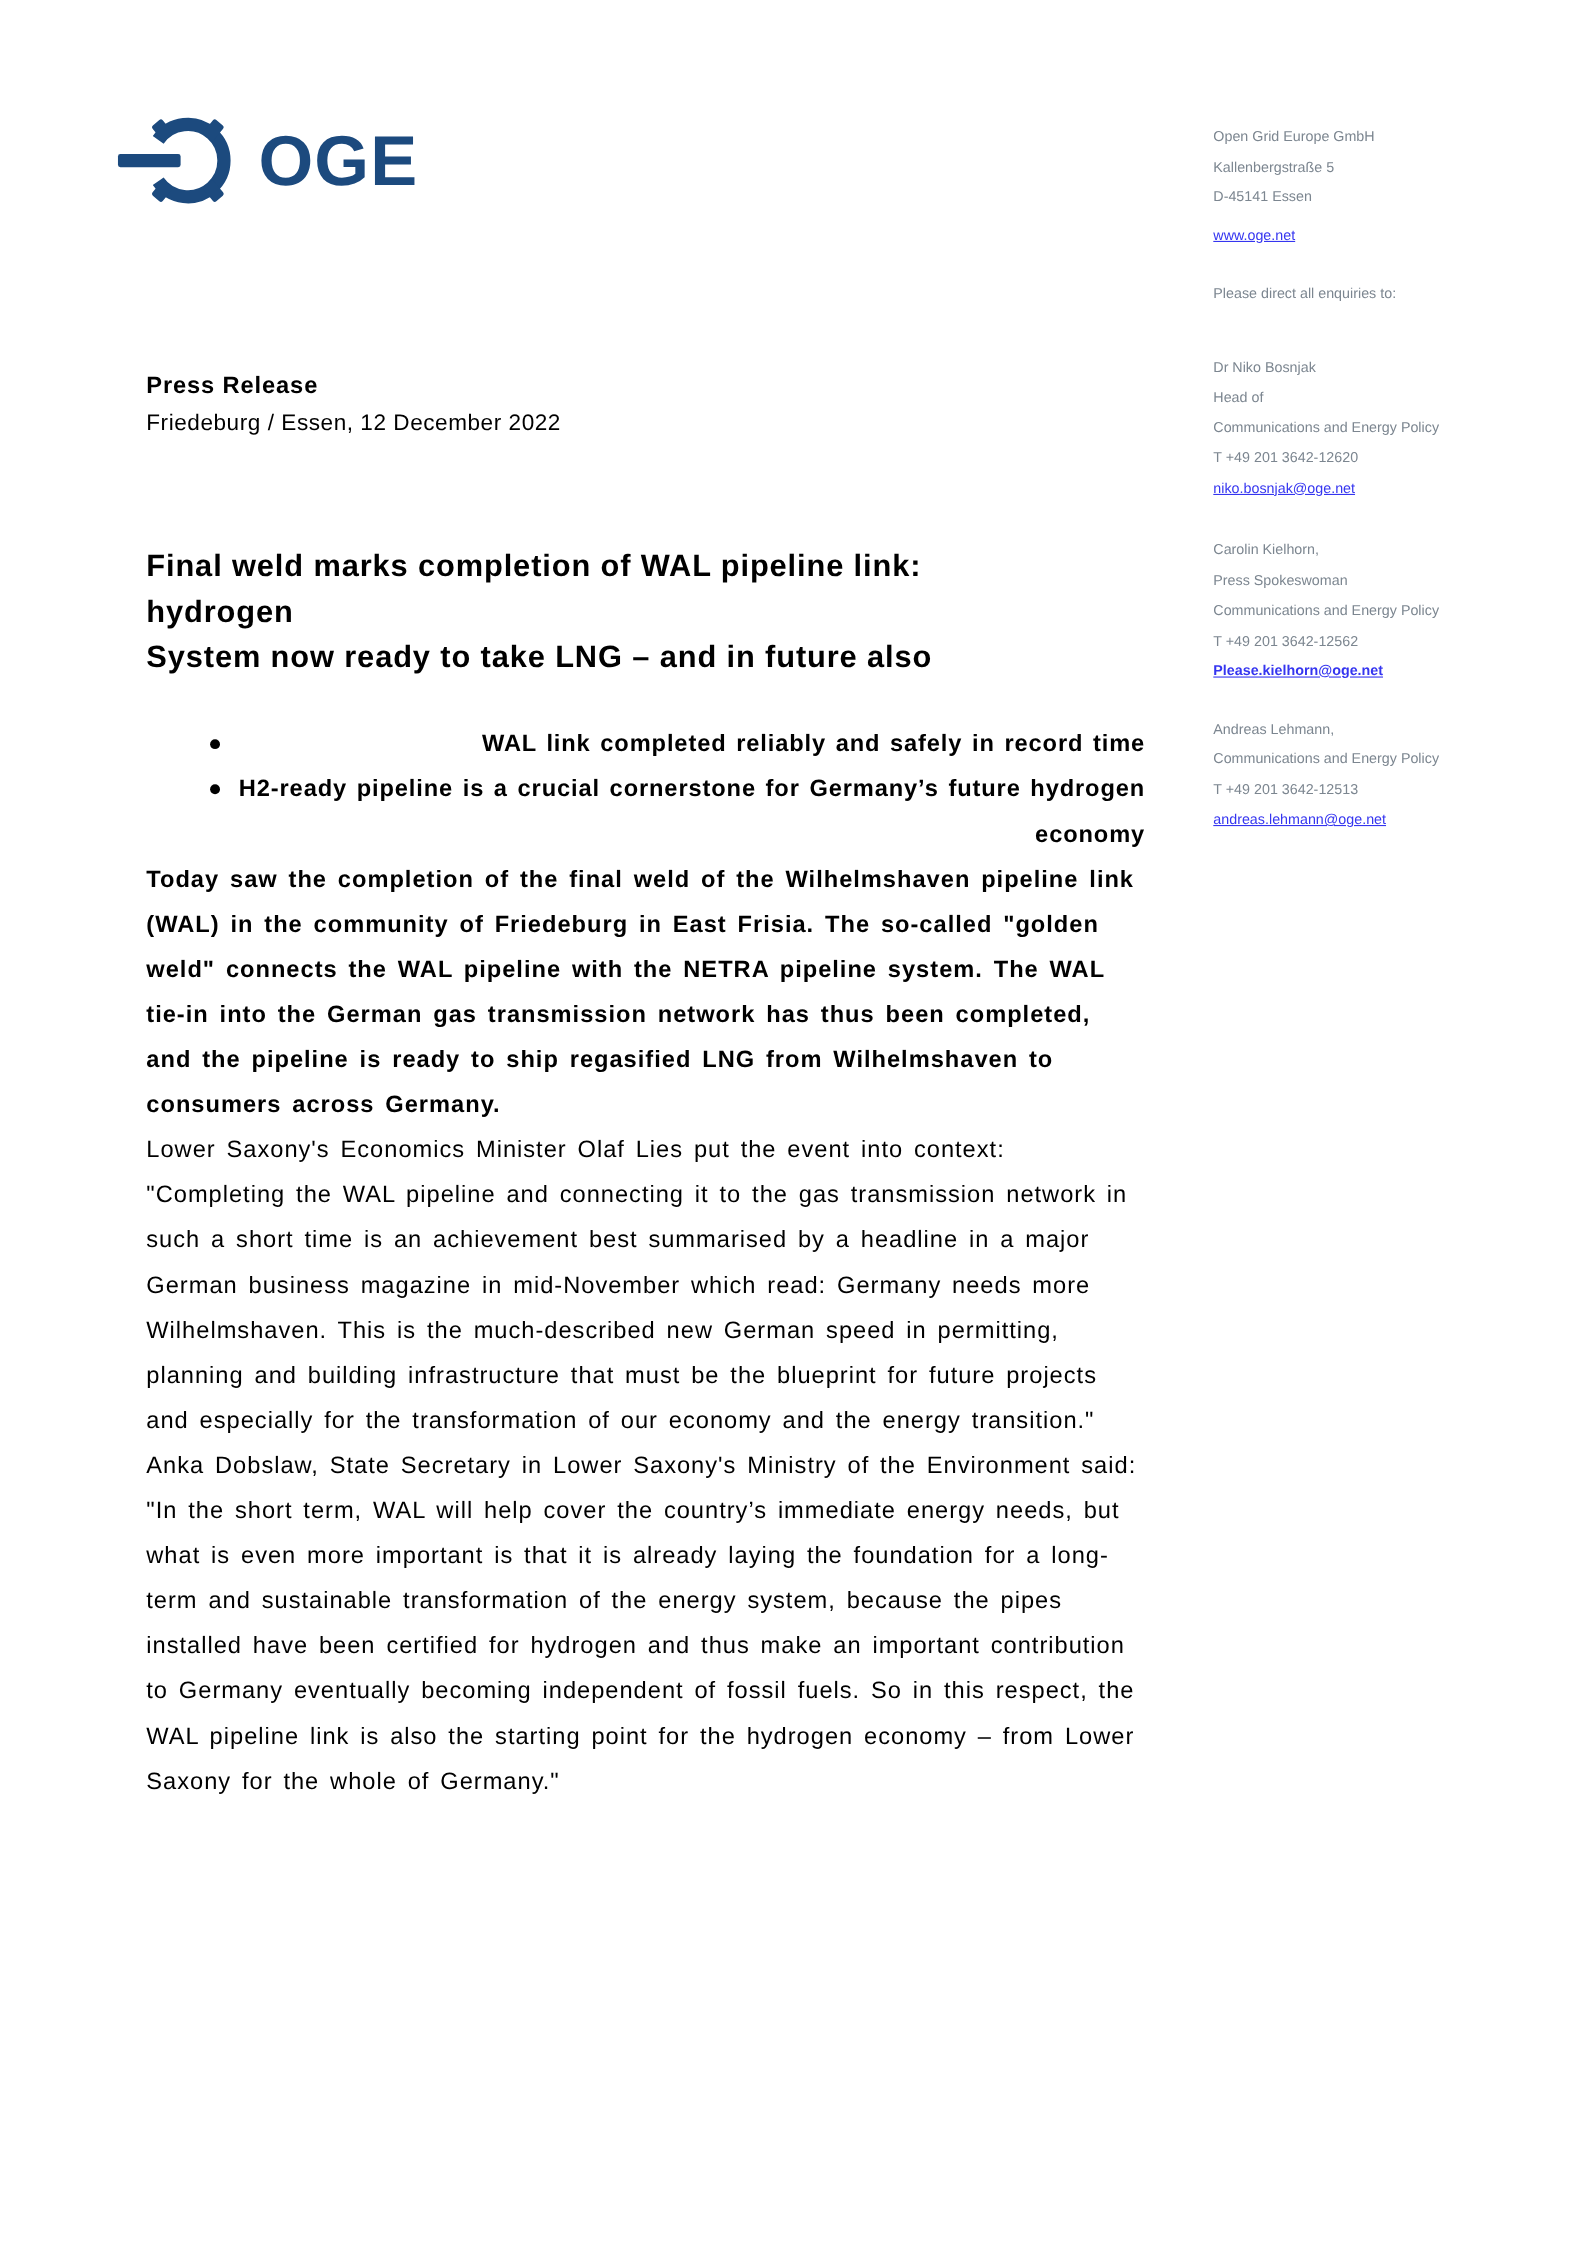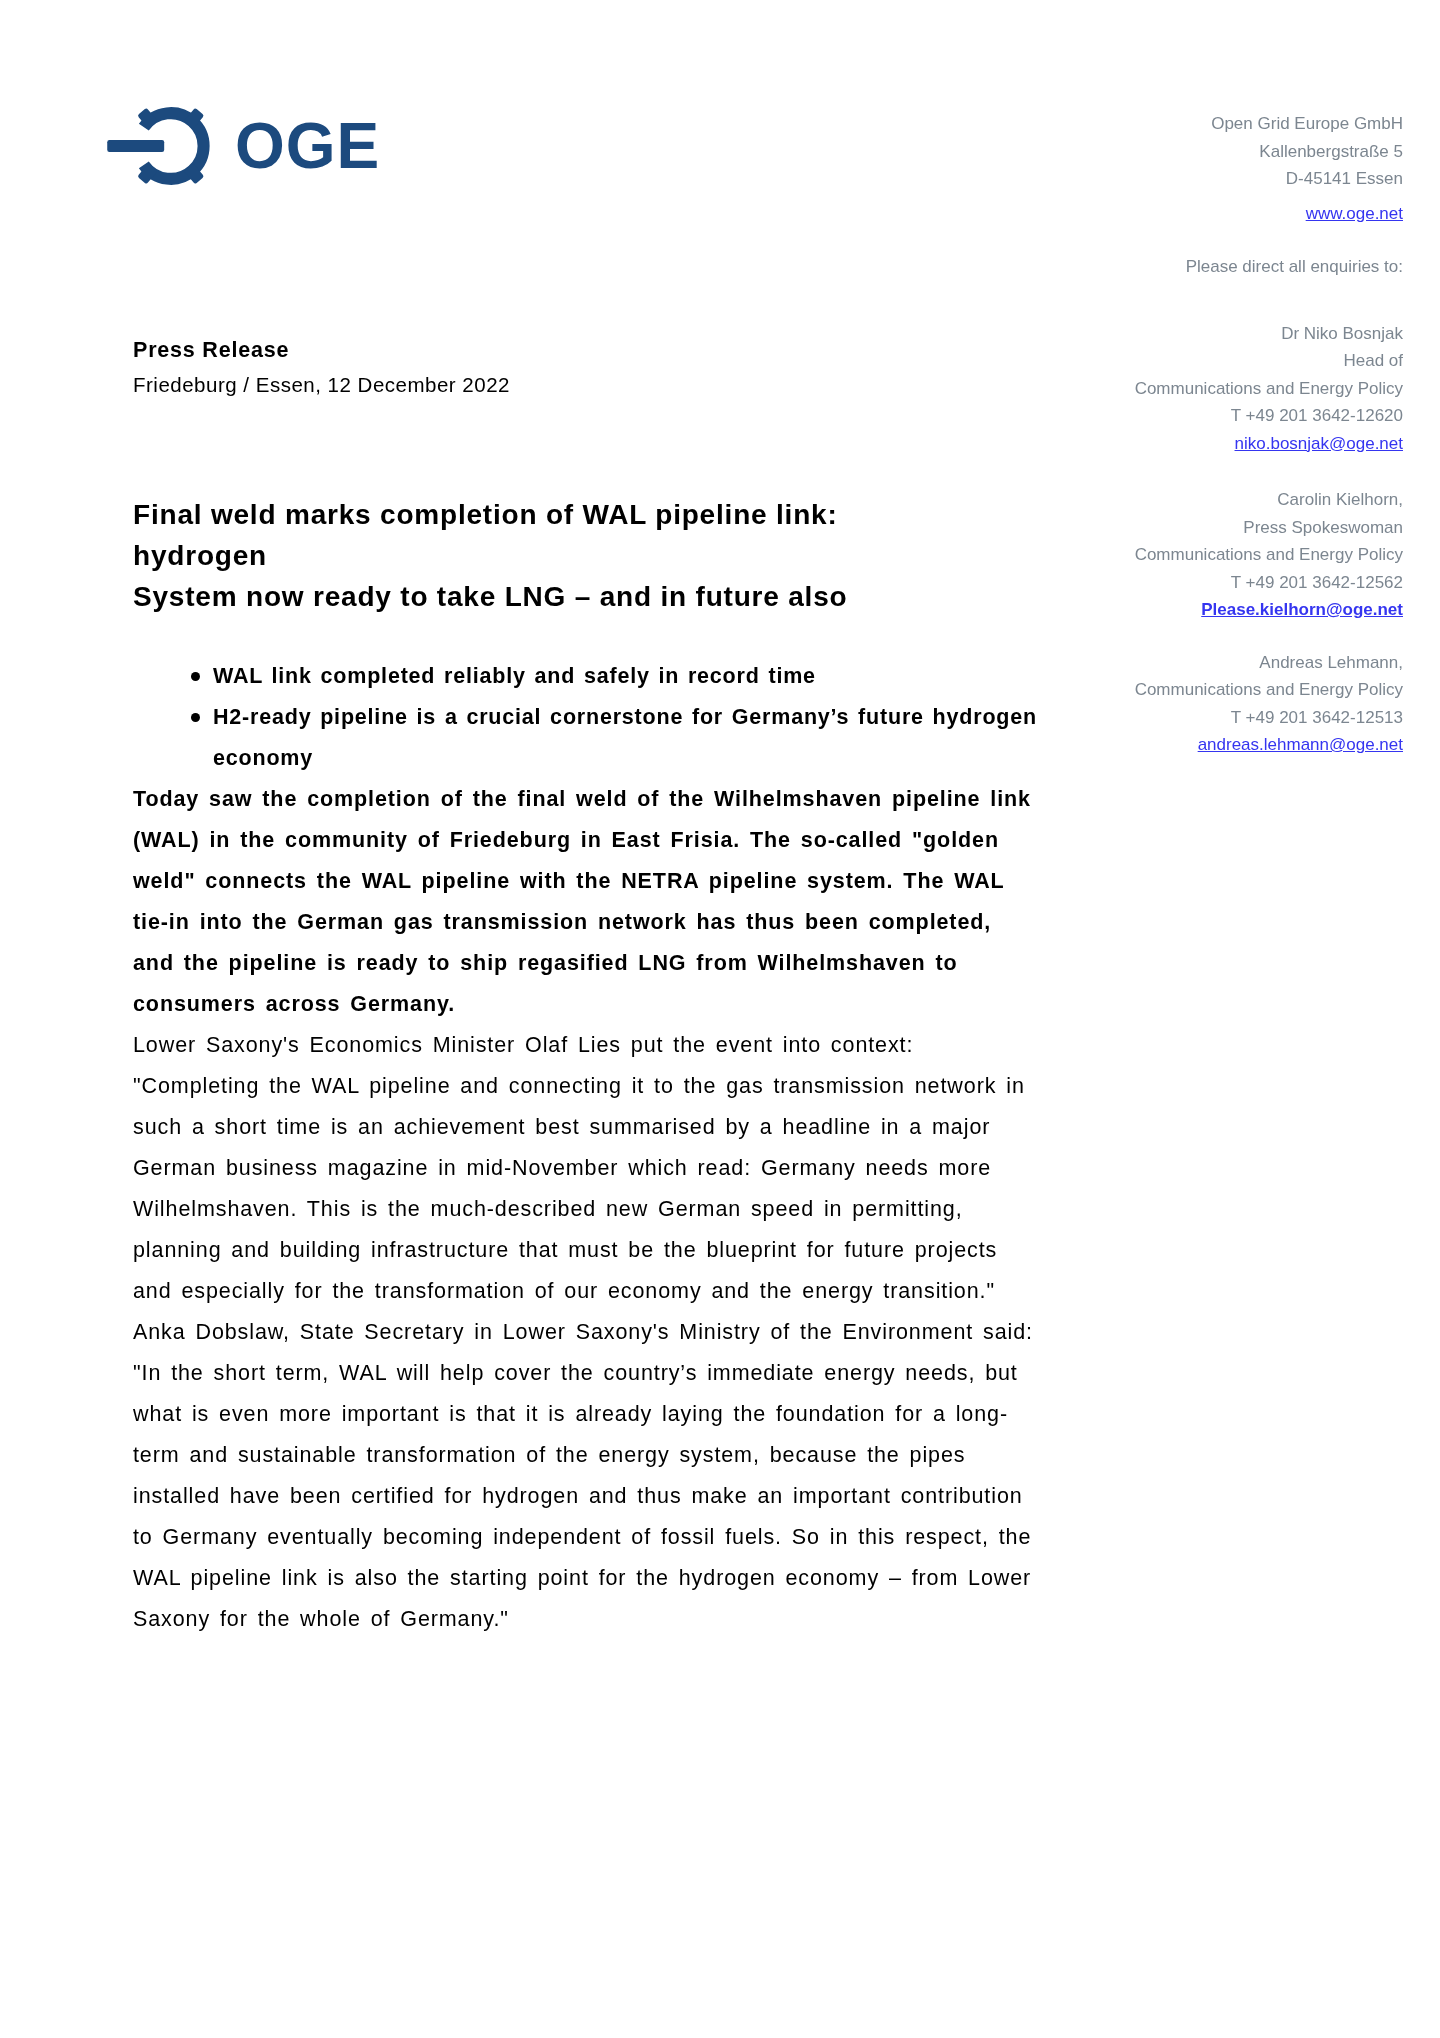--- a/index.html
+++ b/index.html
@@ -30,24 +30,23 @@
     margin-left: 14px;
     line-height: 92px;
   }
 
   
   .sidebar {
     position: absolute;
     left: 1103px;
     top: 110px;
     width: 300px;
-    font-size: 17px;
+    font-size: 13px;
     line-height: 27.5px;
     color: #7c8690;
-    text-align: right;
   }
   .sidebar .link {
     color: #3535f0;
     text-decoration: underline;
     cursor: pointer;
   }
   .sidebar .linkline { margin-top: 7px; }
   .sidebar .note { margin-top: 26px; }
   .contact-1 { margin-top: 39px; }
   .contact-2 { margin-top: 29px; }
@@ -83,21 +82,21 @@
   .bullets {
     margin: 39px 0 0 0;
     padding: 0;
     list-style: none;
     font-size: 21.5px;
     font-weight: bold;
     line-height: 41px;
     letter-spacing: 0.8px;
     word-spacing: 2px;
   }
-  .bullets li { position: relative; padding-left: 80px; }
+  .bullets li { position: relative; padding-left: 80px; text-align: right; }
   .bullets li::before {
     content: "";
     position: absolute;
     left: 58px;
     top: 16px;
     width: 9px;
     height: 9px;
     border-radius: 50%;
     background: #000000;
   }

